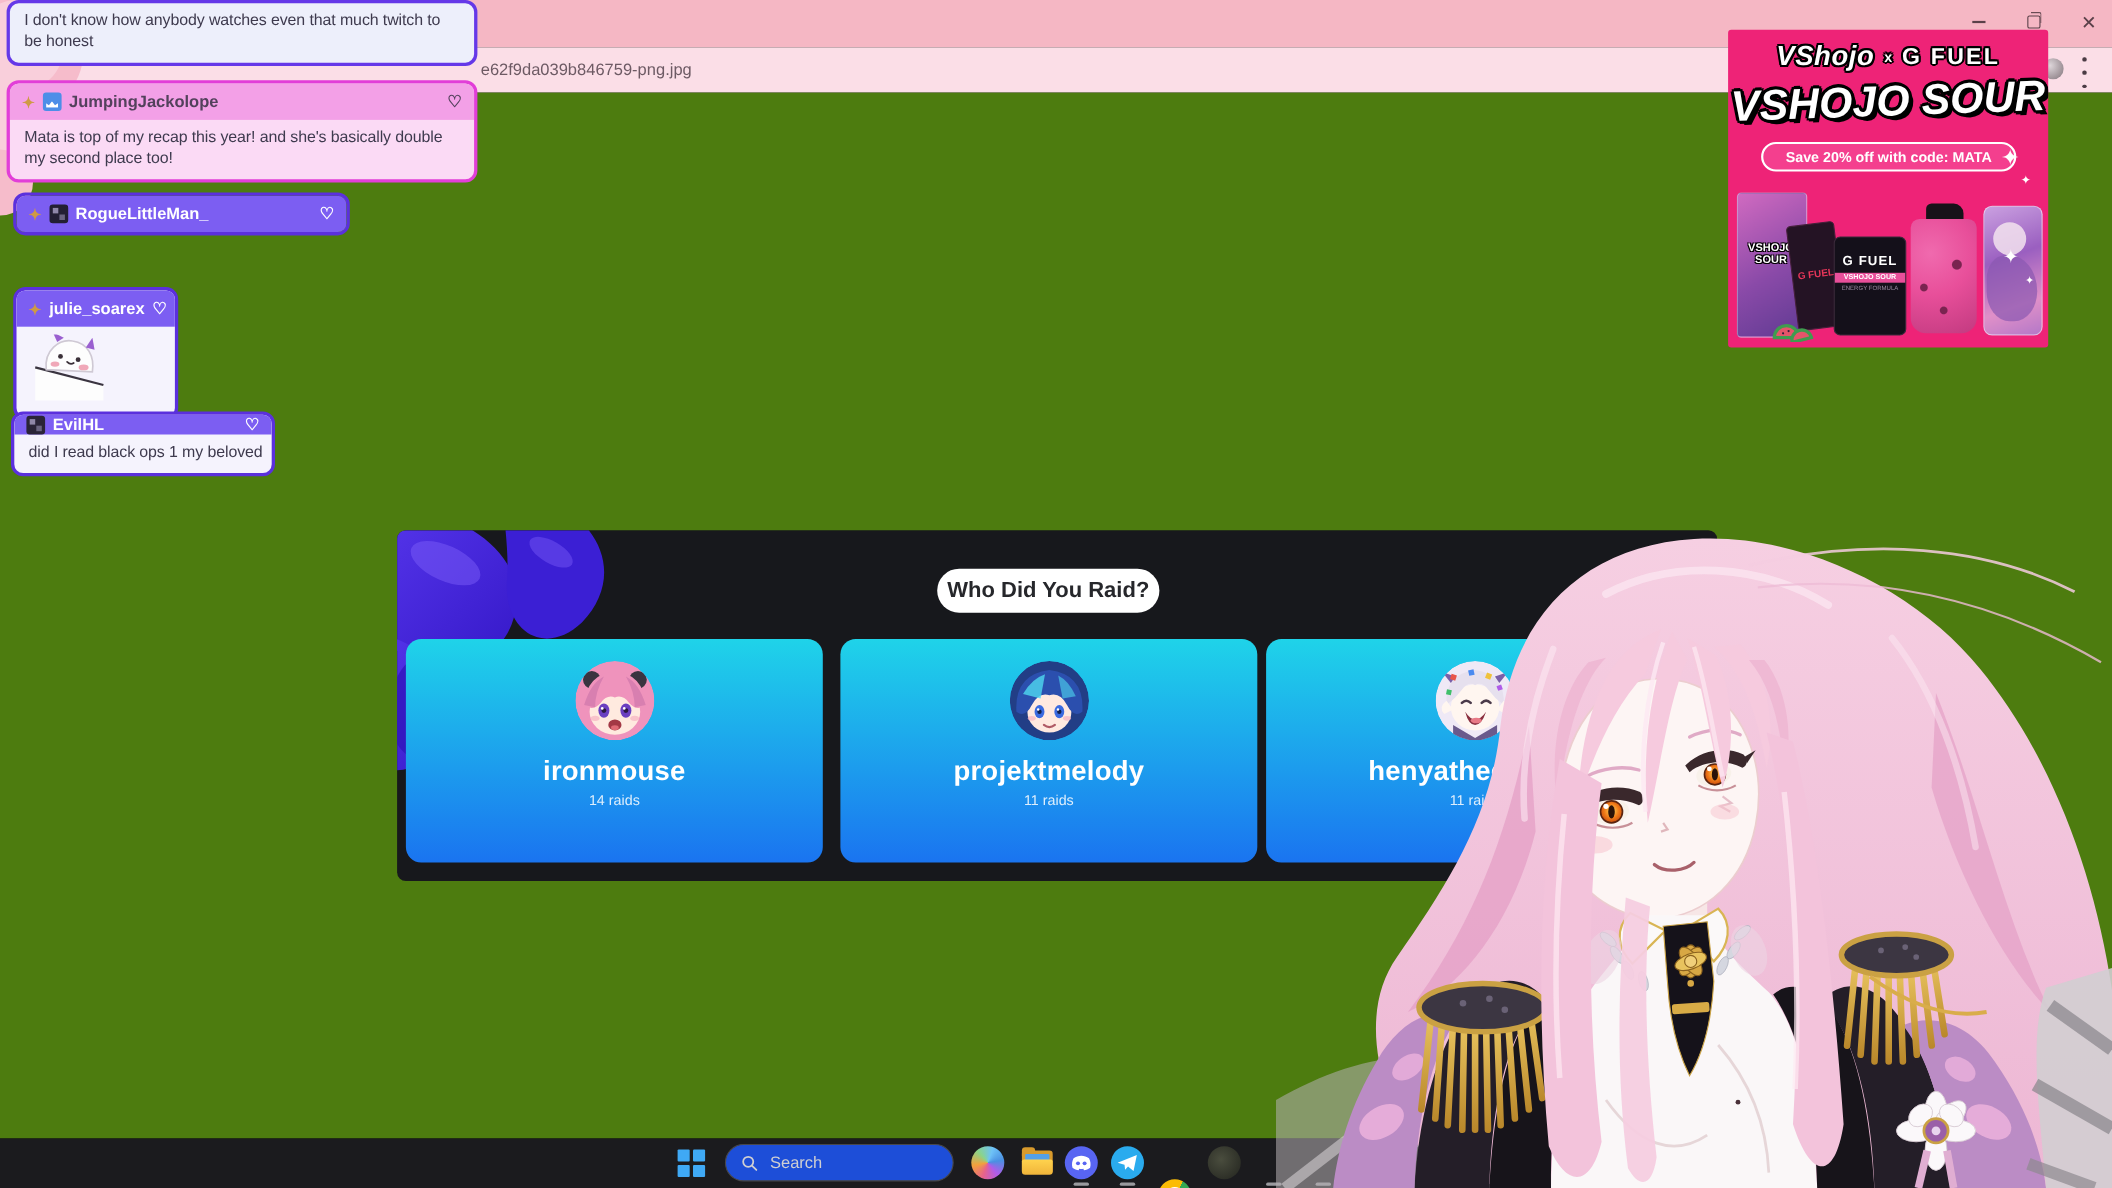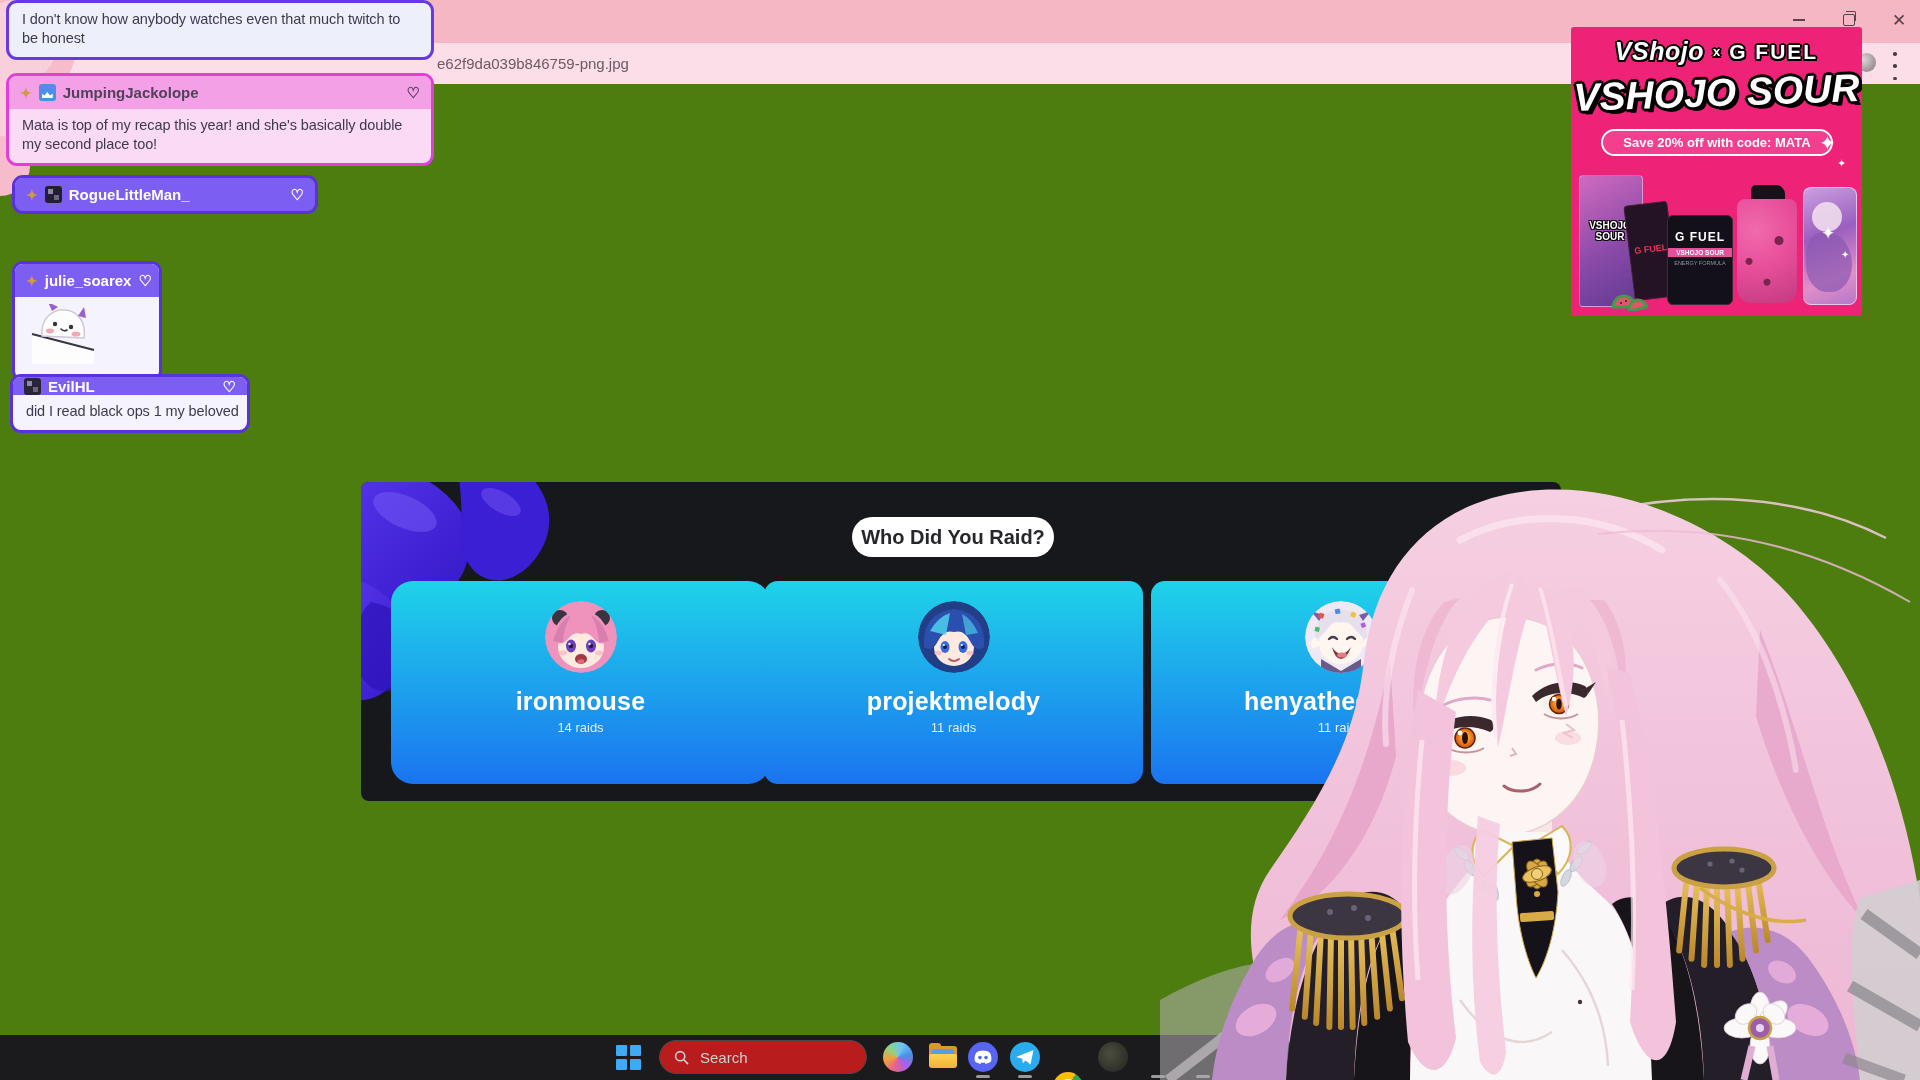--- a/index.html
+++ b/index.html
@@ -90,21 +90,21 @@
   .prod-art{left:232px;top:160px;width:52px;height:116px;border-radius:8px;border:1px solid rgba(255,255,255,.5);
      background:linear-gradient(160deg,#caa0e0 0%,#9a5fc0 40%,#e090c8 75%,#b478c8 100%);overflow:hidden;}
   .prod-art:before{content:"";position:absolute;left:8px;top:14px;width:30px;height:30px;border-radius:50%;background:#f3e3ee;opacity:.85;}
   .prod-art:after{content:"";position:absolute;left:2px;top:44px;width:46px;height:60px;border-radius:40% 60% 50% 50%;background:#8a58b0;opacity:.7;}
   .melon{left:40px;top:258px;z-index:4;}
 
   
   .taskbar{left:0;top:1035px;width:1920px;height:45px;background:#1b1b1e;z-index:40;}
   .start{left:616px;top:1045px;width:26px;height:26px;display:grid;grid-template-columns:11px 11px;grid-template-rows:11px 11px;gap:2.5px;cursor:pointer;}
   .start i{background:#3fa9f5;border-radius:1px;}
-  .search-box{left:659px;top:1040px;width:208px;height:34px;border-radius:17px;background:#b91c1c;border:1px solid #48484b;
+  .search-box{left:659px;top:1040px;width:208px;height:34px;border-radius:17px;background:#1d4ed8;border:1px solid #48484b;
      display:flex;align-items:center;gap:9px;padding:0 14px;box-sizing:border-box;}
   .search-box input{background:transparent;border:none;outline:none;color:#d6d6d8;font-size:15px;width:140px;font-family:"Liberation Sans",sans-serif;}
   .search-box input::placeholder{color:#cfcfd2;opacity:1;}
   .ticon{top:1042px;width:30px;height:30px;cursor:pointer;}
   .circle{border-radius:50%;}
   .ind{top:1075px;width:14px;height:3px;border-radius:2px;background:#9a9a9e;z-index:41;}
   .icon-copilot{background:conic-gradient(from 20deg,#6ec2f7,#4a90e2,#b05ce8,#e8638a,#f2a13c,#8ad48a,#6ec2f7);}
   .icon-chrome{background:conic-gradient(from 150deg,#ea4335 0 120deg,#fbbc05 0 240deg,#34a853 0 360deg);position:relative;}
   .icon-chrome:before{content:"";position:absolute;left:7px;top:7px;width:16px;height:16px;border-radius:50%;background:#fff;}
   .icon-chrome:after{content:"";position:absolute;left:9.5px;top:9.5px;width:11px;height:11px;border-radius:50%;background:#4285f4;}
@@ -155,21 +155,21 @@
       <path d="M-40,-30 C60,-24 128,24 104,86 C88,126 40,134 4,112 C-24,96 -44,60 -40,-30 Z" fill="url(#pg)"></path>
       <path d="M96,-40 C178,-28 214,36 168,84 C134,116 96,92 100,44 C102,16 96,-12 96,-40 Z" fill="#3b1fd4"></path>
       <path d="M-30,92 C30,98 66,146 36,196 C16,226 -18,224 -30,200 Z" fill="url(#pg)"></path>
       <path d="M10,120 C52,128 72,168 48,198 C30,218 2,210 -4,184 C-8,160 -6,134 10,120 Z" fill="#2d14b8" opacity=".7"></path>
       <ellipse cx="44" cy="30" rx="34" ry="16" fill="#7a5cf8" opacity=".5" transform="rotate(24 44 30)"></ellipse>
       <ellipse cx="140" cy="20" rx="22" ry="10" fill="#7a5cf8" opacity=".45" transform="rotate(30 140 20)"></ellipse>
     </svg>
 
     <div class="abs raid-pill">Who Did You Raid?</div>
 
-    <div class="abs card" style="left:30px;border-radius:22px;">
+    <div class="abs card" style="left:8px;">
       <div class="pfp">
         <svg viewBox="0 0 72 72" width="72" height="72">
           <circle cx="36" cy="36" r="36" fill="#ef93bc"></circle>
           <circle cx="15" cy="17" r="8" fill="#3a3440"></circle>
             <circle cx="57" cy="17" r="8" fill="#3a3440"></circle>
           <ellipse cx="36" cy="46" rx="23" ry="21" fill="#ffeadf"></ellipse>
           <path d="M8,40 Q10,12 36,9 Q62,12 64,40 Q56,46 49,38 Q43,30 36,33 Q29,30 23,38 Q16,46 8,40 Z" fill="#ef93bc"></path>
           <path d="M8,40 Q14,20 26,14 Q18,28 18,42 Z" fill="#d87fb0"></path>
           <path d="M64,40 Q58,20 46,14 Q54,28 54,42 Z" fill="#d87fb0"></path>
           <ellipse cx="26" cy="45" rx="5" ry="6.5" fill="#6a3fc0"></ellipse>

